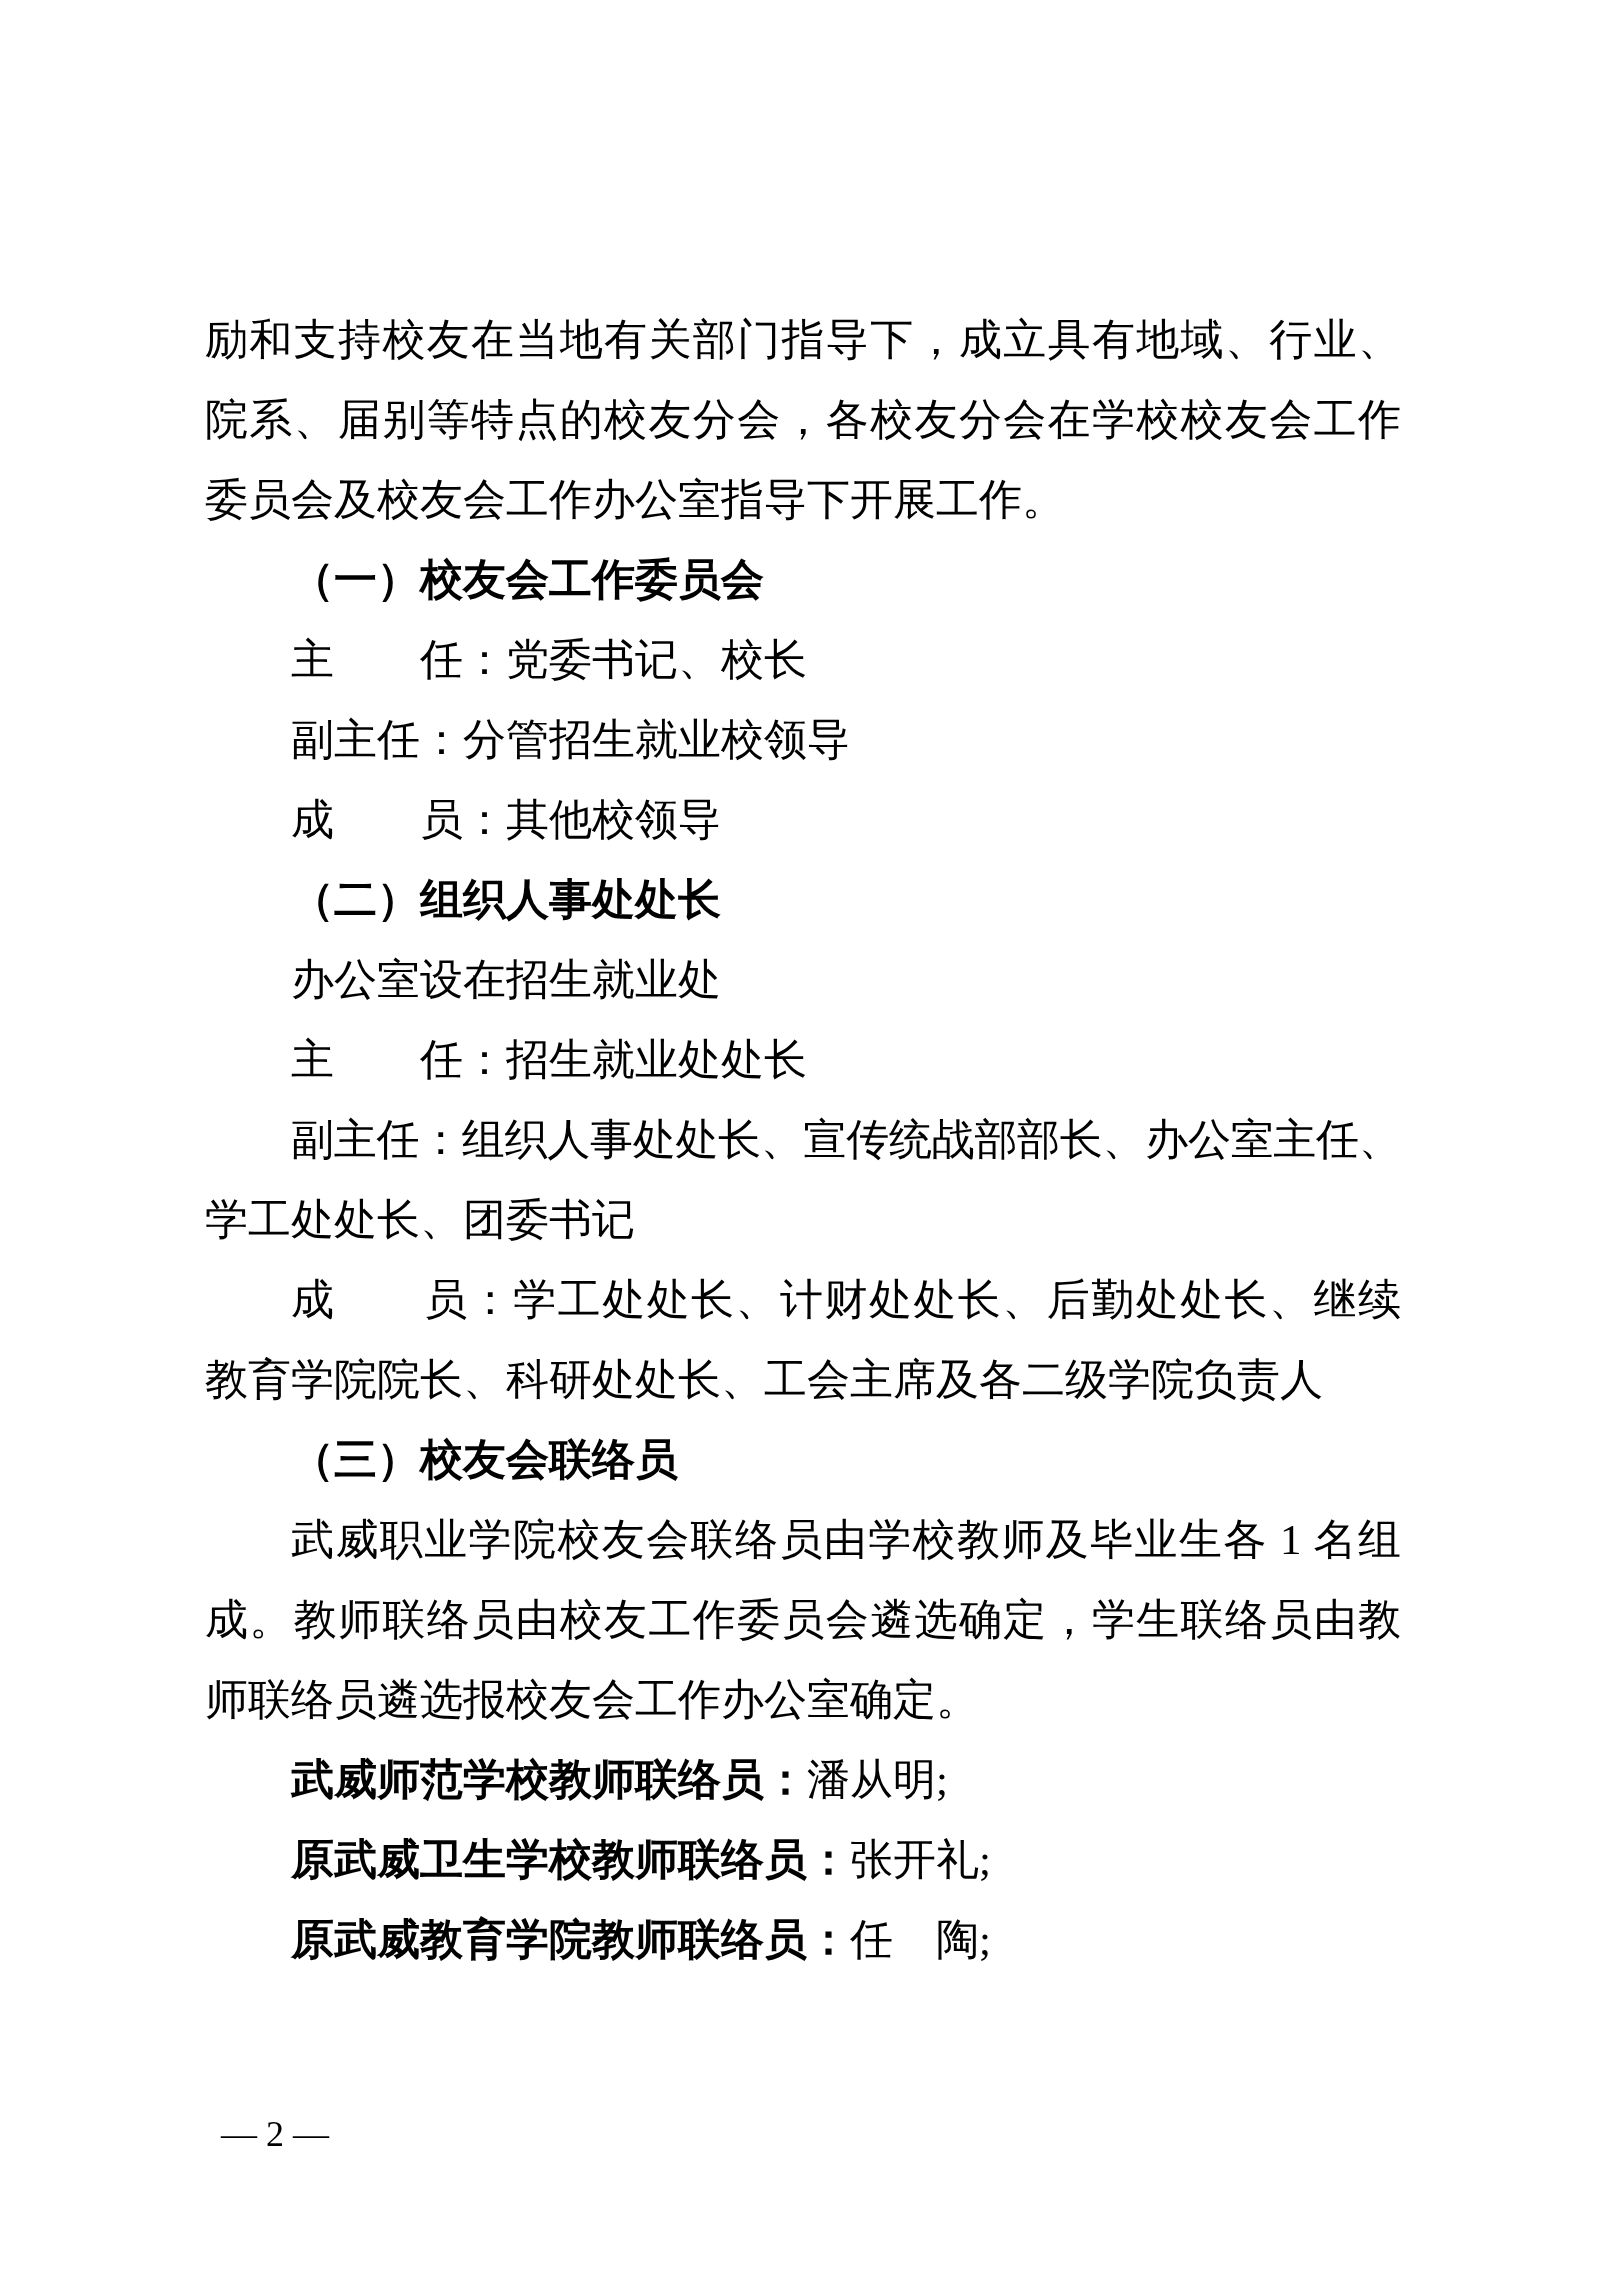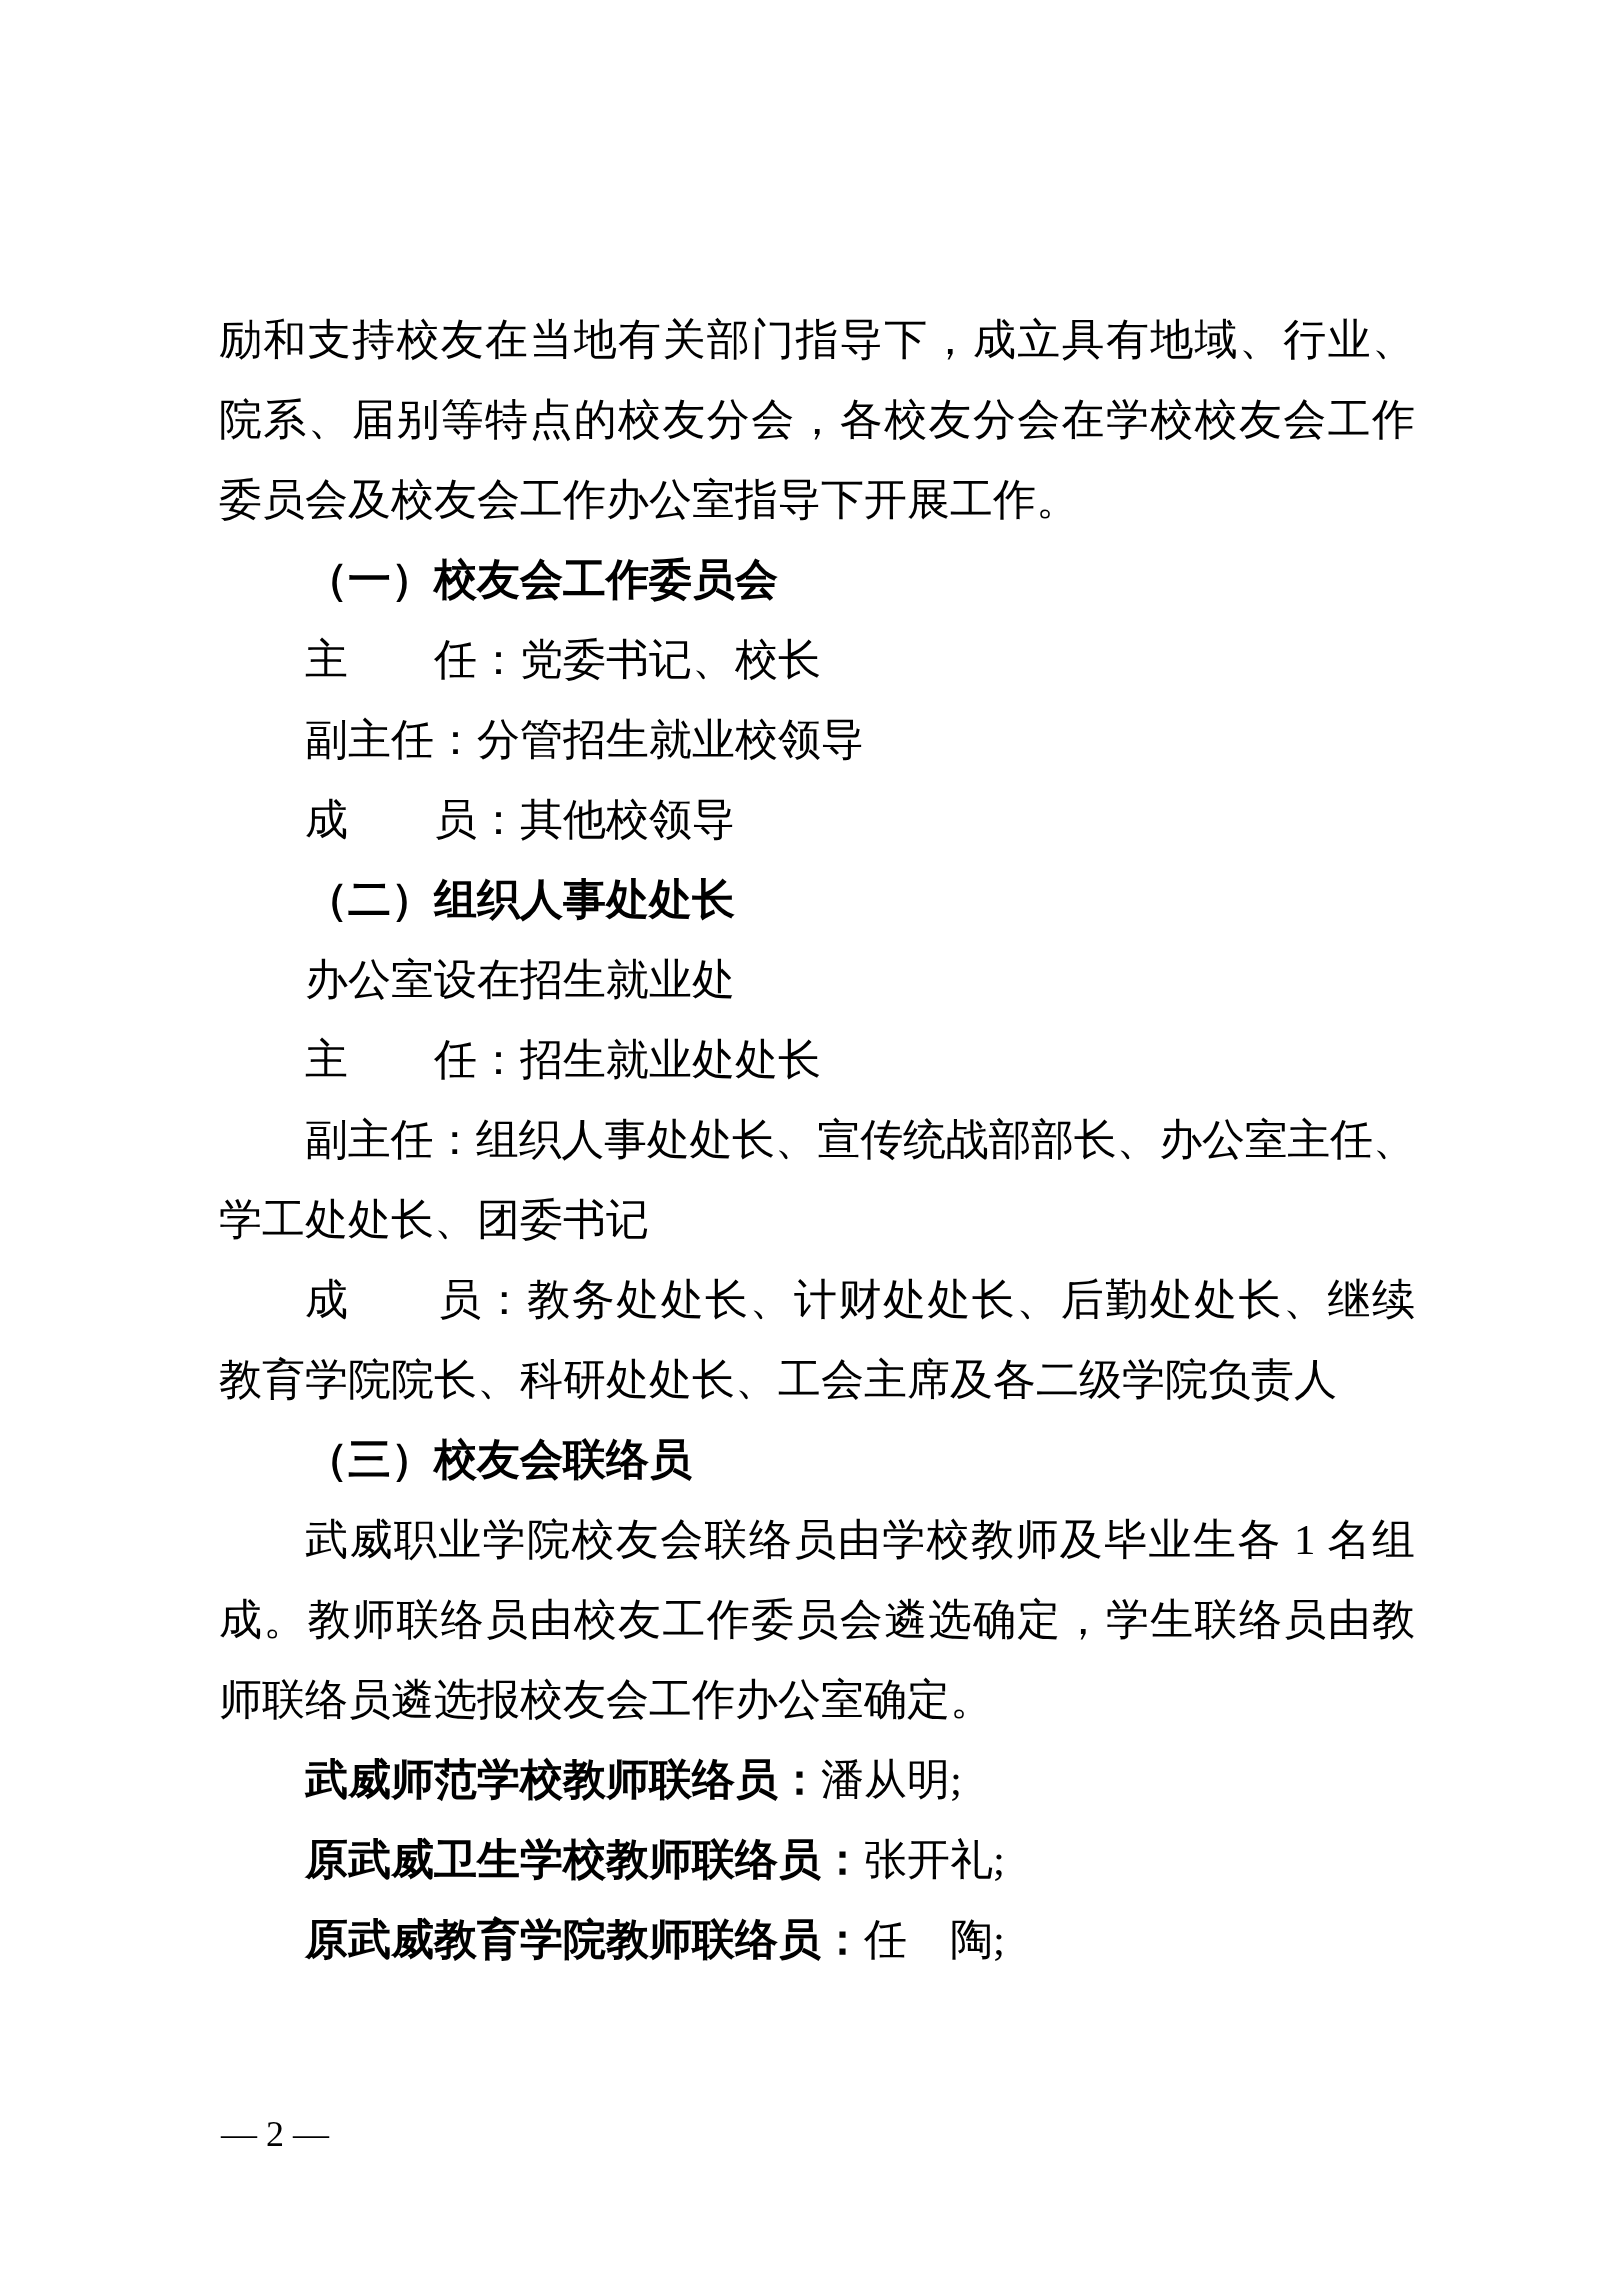--- a/index.html
+++ b/index.html
@@ -7,21 +7,21 @@
     position: relative;
     width: 1623px;
     height: 2295px;
     background: #ffffff;
     font-family: "Liberation Serif", "DejaVu Serif", serif;
     color: #000000;
     overflow: hidden;
   }
   .doc-body {
     position: absolute;
-    left: 219px;
+    left: 205px;
     top: 300px;
     width: 1196px;
   }
   .line {
     height: 80px;
     line-height: 80px;
     font-size: 43px;
     text-align: justify;
     text-align-last: left;
     white-space: normal;
@@ -50,21 +50,21 @@
       <div class="line"><span>委员会及校友会工作办公室指导下开展工作。</span></div>
       <div class="line indent-2"><span class="bold">（一）校友会工作委员会</span></div>
       <div class="line indent-2"><span>主　　任：党委书记、校长</span></div>
       <div class="line indent-2"><span>副主任：分管招生就业校领导</span></div>
       <div class="line indent-2"><span>成　　员：其他校领导</span></div>
       <div class="line indent-2"><span class="bold">（二）组织人事处处长</span></div>
       <div class="line indent-2"><span>办公室设在招生就业处</span></div>
       <div class="line indent-2"><span>主　　任：招生就业处处长</span></div>
       <div class="line indent-2 justify compress"><span>副主任：组织人事处处长、宣传统战部部长、办公室主任、</span></div>
       <div class="line"><span>学工处处长、团委书记</span></div>
-      <div class="line indent-2 justify"><span>成　　员：教务处处长、计财处处长、后勤处处长、继续</span></div>
+      <div class="line indent-2 justify"><span>成　　员：学工处处长、计财处处长、后勤处处长、继续</span></div>
       <div class="line"><span>教育学院院长、科研处处长、工会主席及各二级学院负责人</span></div>
       <div class="line indent-2"><span class="bold">（三）校友会联络员</span></div>
       <div class="line indent-2 justify"><span>武威职业学院校友会联络员由学校教师及毕业生各 1 名组</span></div>
       <div class="line justify"><span>成。教师联络员由校友工作委员会遴选确定，学生联络员由教</span></div>
       <div class="line"><span>师联络员遴选报校友会工作办公室确定。</span></div>
       <div class="line indent-2"><span class="bold">武威师范学校教师联络员：</span><span>潘从明;</span></div>
       <div class="line indent-2"><span class="bold">原武威卫生学校教师联络员：</span><span>张开礼;</span></div>
       <div class="line indent-2"><span class="bold">原武威教育学院教师联络员：</span><span>任　陶;</span></div>
     </div>
   <div class="footer">— 2 —</div>

